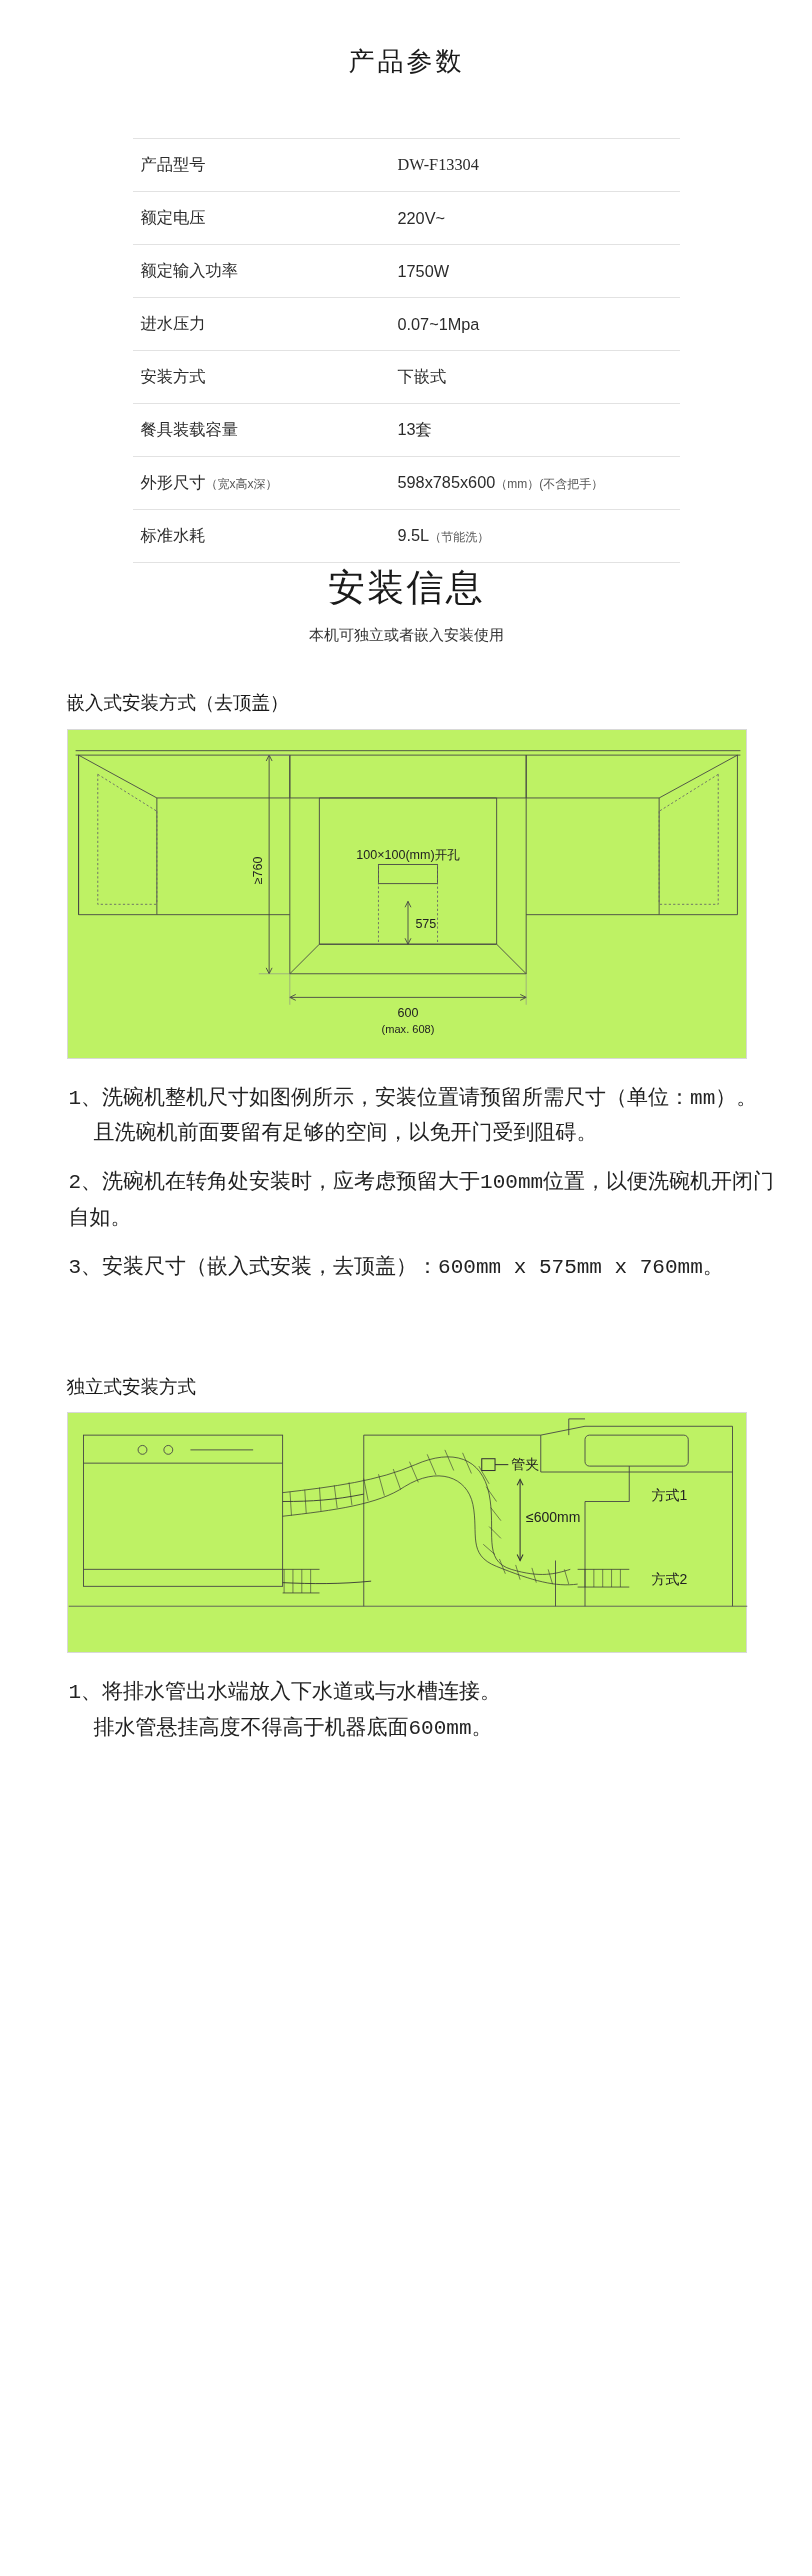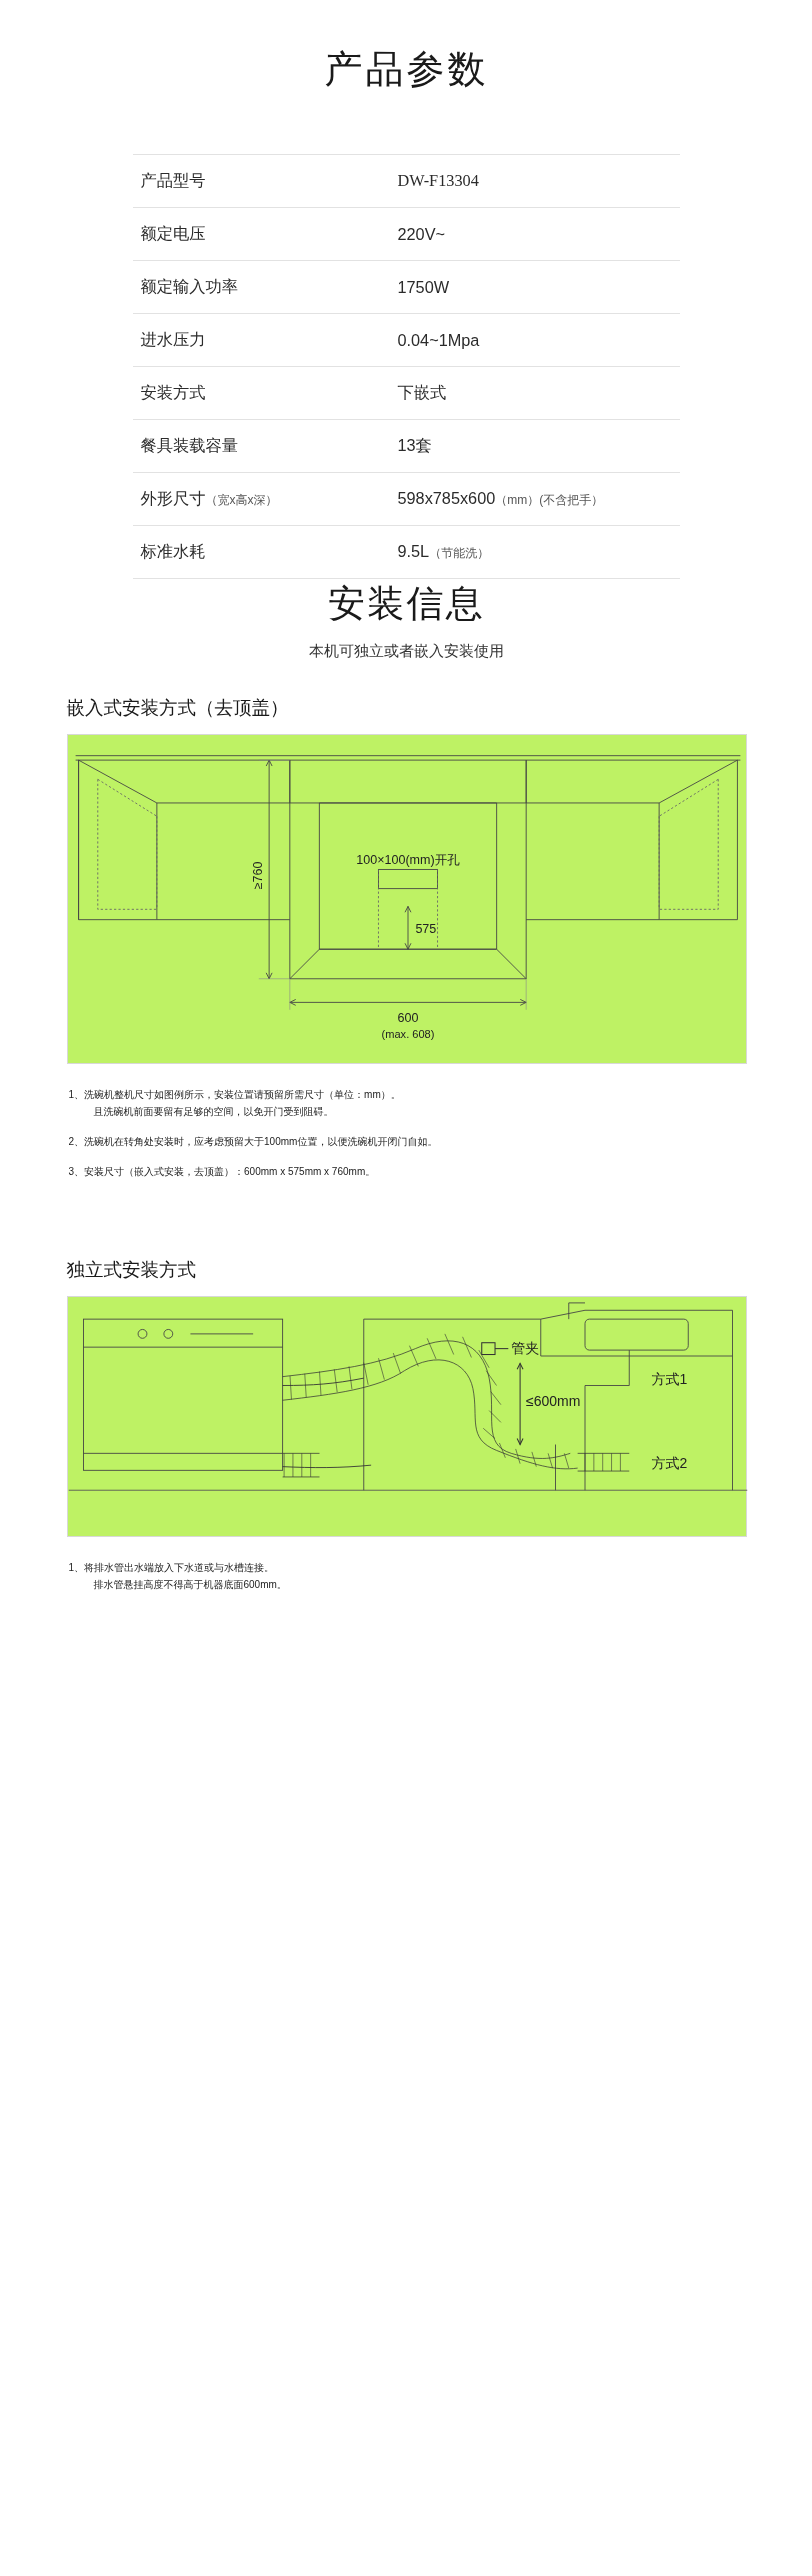--- a/index.html
+++ b/index.html
@@ -13,21 +13,21 @@
     width: 813px;
     min-height: 2576px;
     margin: 0 auto;
     position: relative;
     background: #fff;
   }
 
   
   .spec-title {
     text-align: center;
-    font-size: 38px;
+    font-size: 26px;
     font-weight: 500;
     letter-spacing: 3px;
     color: #1a1a1a;
     padding-top: 44px;
   }
   .spec-table {
     width: 547px;
     margin: 59px auto 0 auto;
     border-collapse: collapse;
   }
@@ -61,21 +61,21 @@
   }
   .install-sub {
     text-align: center;
     font-size: 15px;
     color: #333;
     margin-top: 13.3px;
   }
 
   .sub-head {
     width: 746px;
-    margin: 34px auto 0 auto;
+    margin: 45px auto 0 auto;
     font-size: 18.5px;
     color: #1a1a1a;
     padding-left: 33px;
   }
 
   .diagram-wrap {
     width: 746px;
     margin: 13.3px auto 0 auto;
     padding-left: 33px;
   }
@@ -84,24 +84,25 @@
     border: 0.7px solid #d8d8d8;
     background: #bef264;
   }
 
   .notes {
     width: 746px;
     margin: 22px auto 0 auto;
     padding-left: 35px;
   }
   .note {
-    font-size: 10px;
+    font-size: 21px;
     line-height: 1.7;
     color: #222;
     margin-bottom: 13.3px;
+    font-family: Liberation Mono, monospace;
   }
   .note .cont {
     display: block;
     padding-left: 25px;
   }
 
   .divider-space { height: 30px; }
 </style>
 </head>
 <body>
@@ -119,21 +120,21 @@
       <tr>
         <td class="key">额定电压</td>
         <td class="val">220V~</td>
       </tr>
       <tr>
         <td class="key">额定输入功率</td>
         <td class="val">1750W</td>
       </tr>
       <tr>
         <td class="key">进水压力</td>
-        <td class="val">0.04~1Mpa</td>
+        <td class="val">0.07~1Mpa</td>
       </tr>
       <tr>
         <td class="key">安装方式</td>
         <td class="val">下嵌式</td>
       </tr>
       <tr>
         <td class="key">餐具装载容量</td>
         <td class="val">13套</td>
       </tr>
       <tr>

